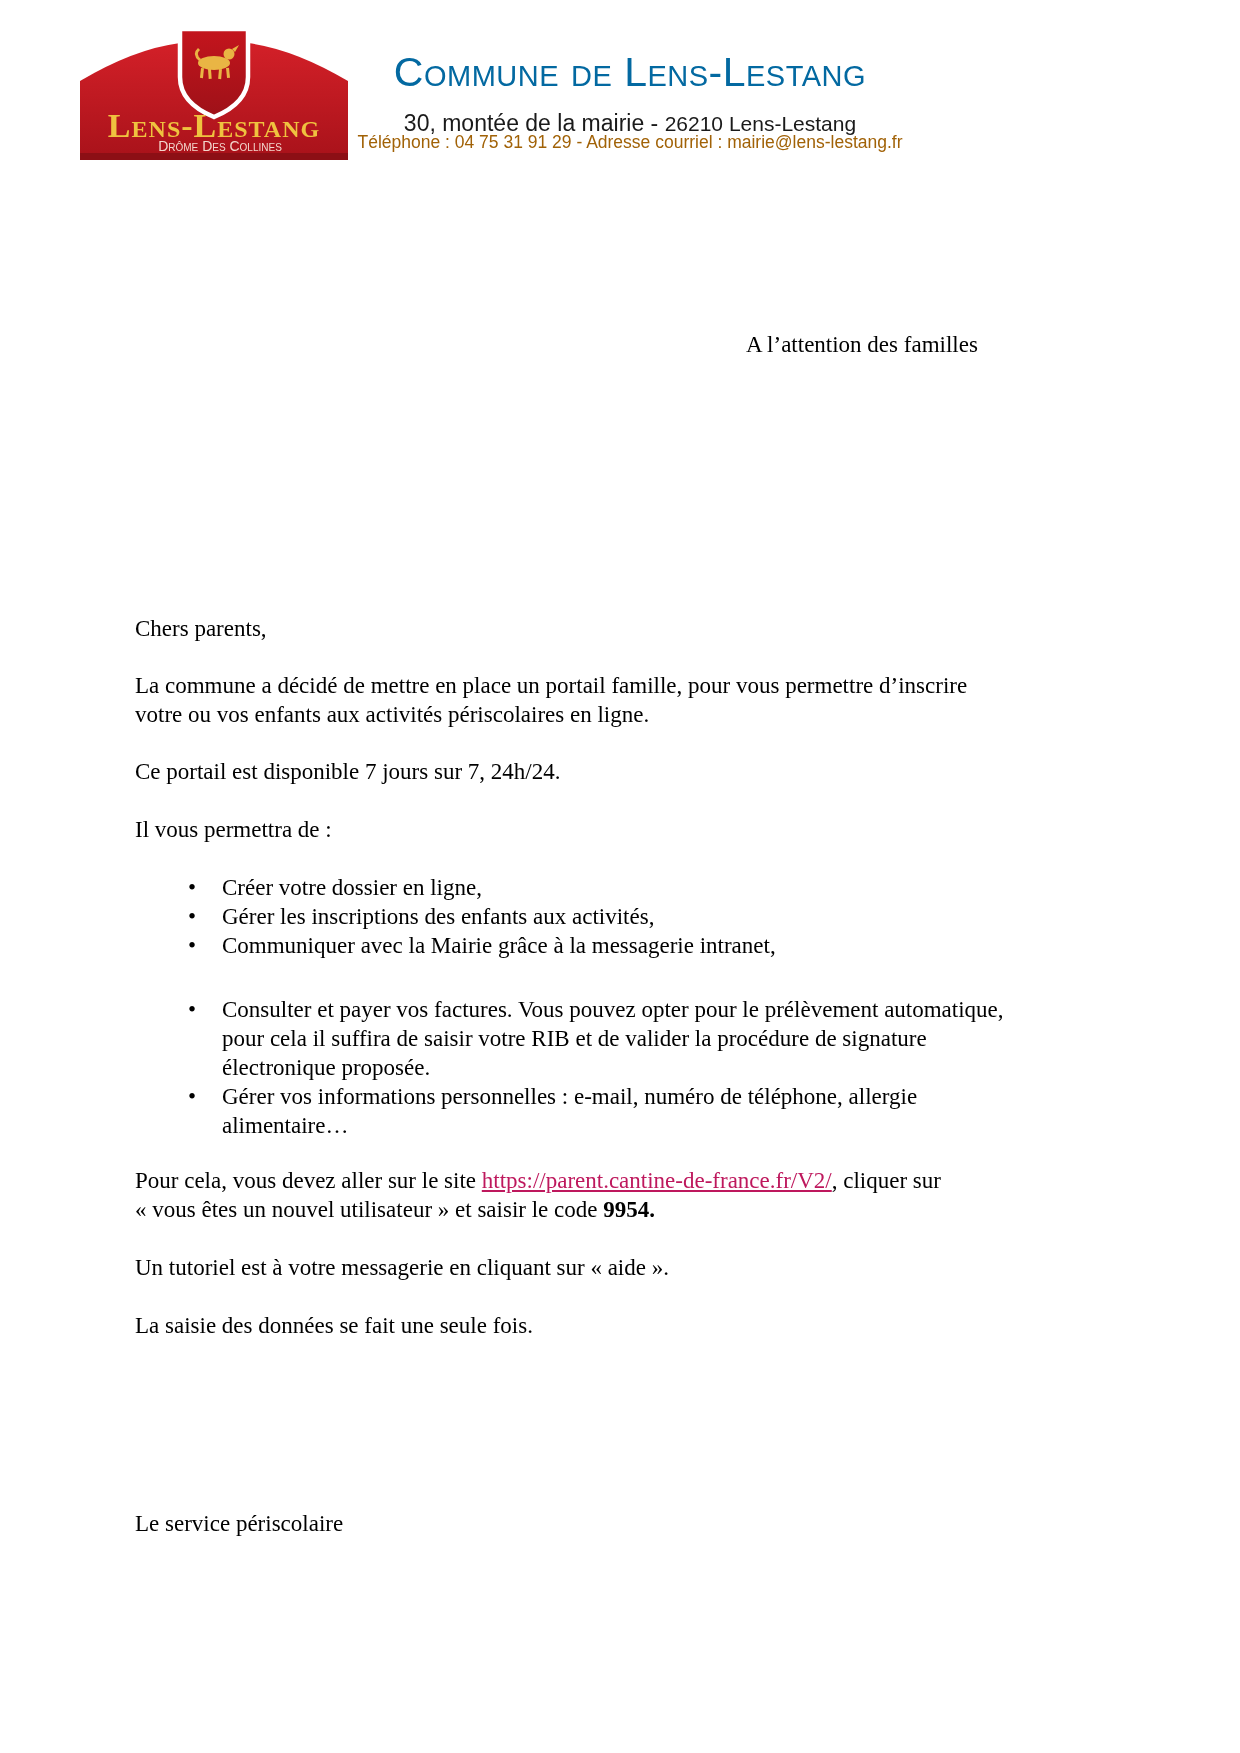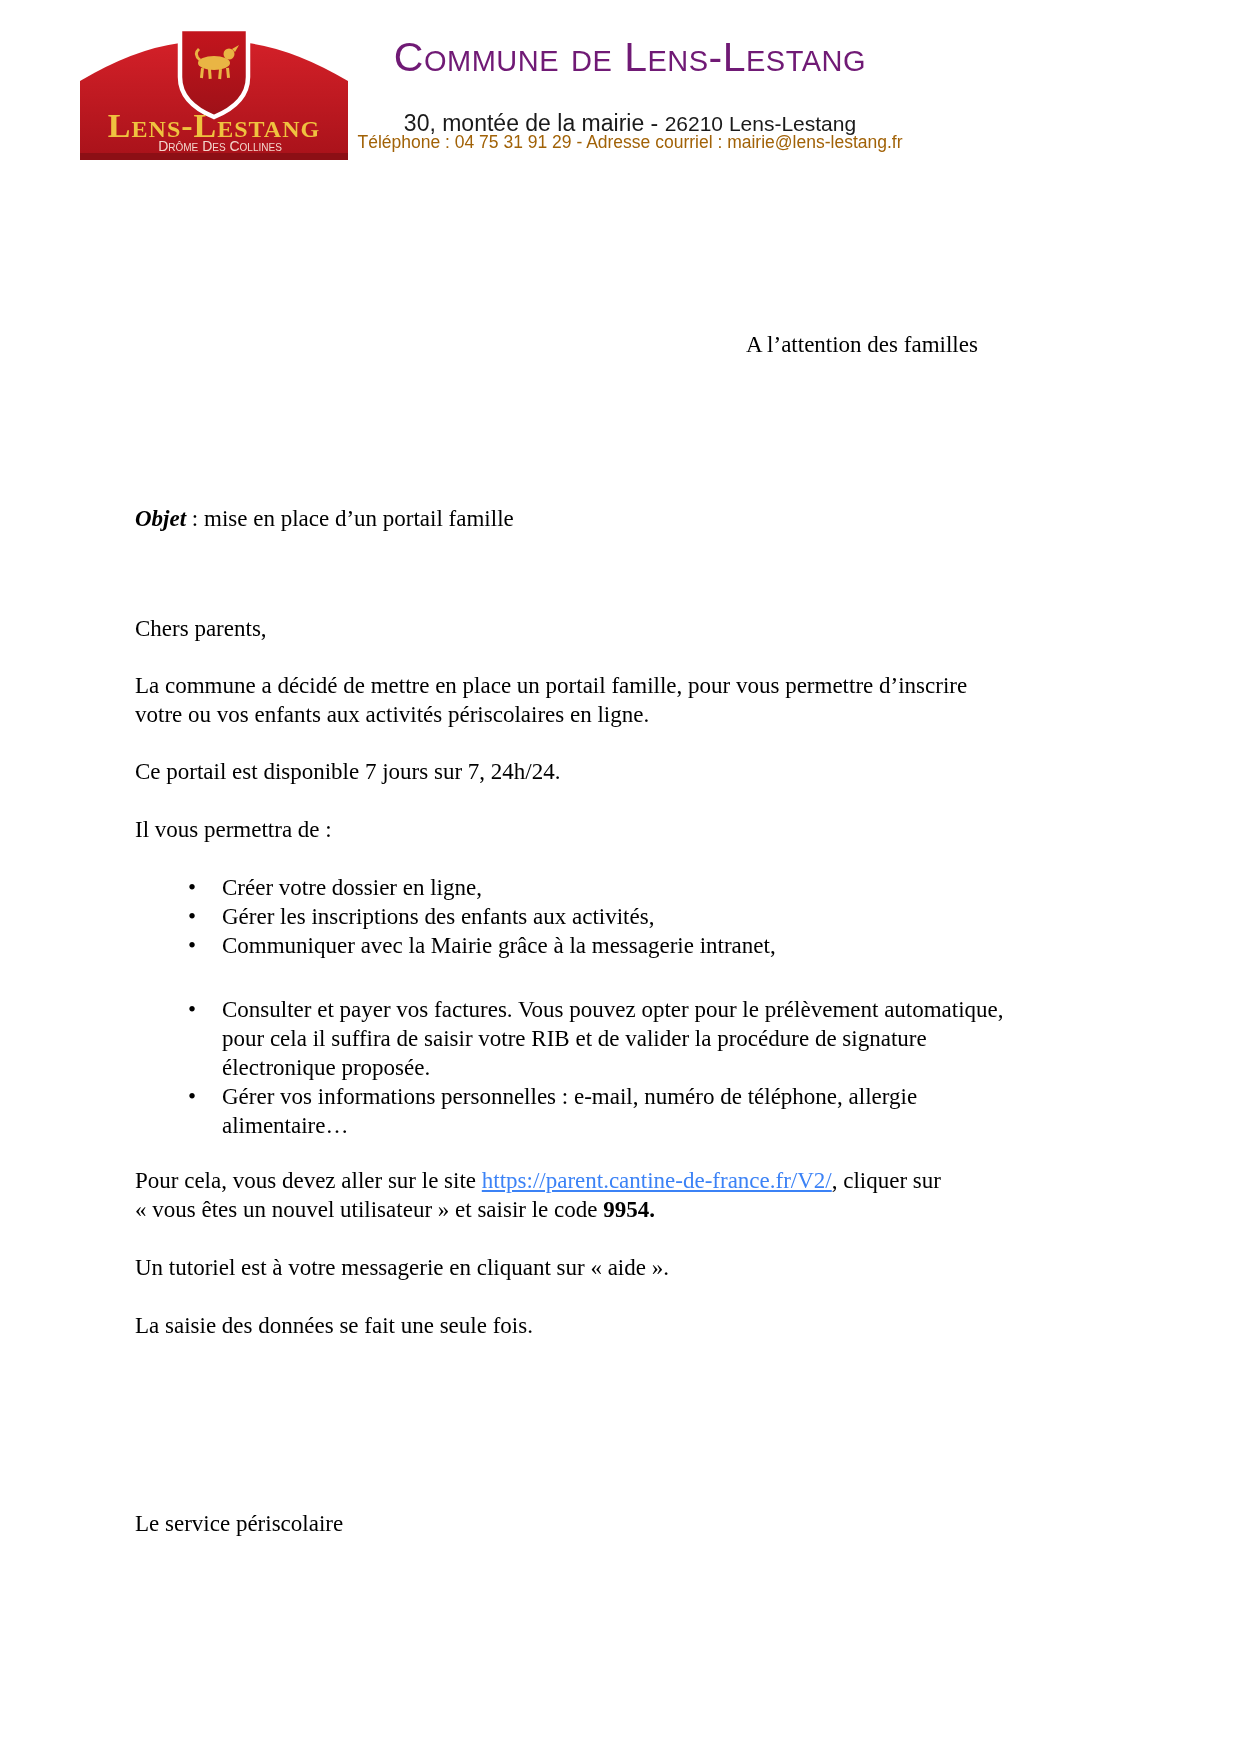--- a/index.html
+++ b/index.html
@@ -23,25 +23,25 @@
   }
   .logo-subtitle{
     font-family:"Liberation Sans", sans-serif;
     font-variant:small-caps;
   }
   .header-text{
     position:absolute;left:330px;top:0;width:600px;text-align:center;
     font-family:"Liberation Sans", sans-serif;
   }
   .commune-title{
-    position:absolute;left:0;top:33px;width:600px;
+    position:absolute;left:0;top:48px;width:600px;
     font-size:41px;line-height:48px;
     font-variant:small-caps;
     letter-spacing:.5px;
-    color:#701a75;
+    color:#0369a1;
     white-space:nowrap;
   }
   .address-line{
     position:absolute;left:-40px;top:108px;width:680px;
     font-weight:normal;font-size:23px;line-height:30px;color:#1a1a1a;
     white-space:nowrap;
   }
   .address-city{font-size:21px;}
   .contact-line{
     position:absolute;left:-40px;top:131px;width:680px;
@@ -56,21 +56,21 @@
   .salutation{left:135px;top:614px;}
   .p1{left:135px;top:671px;}
   .p2{left:135px;top:757px;}
   .p3{left:135px;top:815px;}
   .bullets{position:absolute;left:135px;top:873px;width:1020px;font-size:23px;line-height:29px;}
   .li{position:relative;padding-left:87px;}
   .li .dot{position:absolute;left:53px;top:0;}
   .li .txt{white-space:pre-line;}
   .group-gap{height:35px;}
   .p4{left:135px;top:1166px;white-space:nowrap;}
-  .p4 a{color:#3b82f6;text-decoration:underline;}
+  .p4 a{color:#be185d;text-decoration:underline;}
   .code{font-weight:bold;}
   .p5{left:135px;top:1253px;}
   .p6{left:135px;top:1311px;}
   .p7{left:135px;top:1367px;}
   .signature{left:135px;top:1509px;}
 </style>
 </head>
 <body>
 
 <div class="page">
@@ -112,21 +112,20 @@
   </div>
 
   <div class="header-text">
     <div class="commune-title">Commune de Lens-Lestang</div>
     <div class="address-line"><span>30, montée de la mairie</span><span> - </span><span class="address-city">26210 Lens-Lestang</span></div>
     <div class="contact-line">Téléphone : 04 75 31 91 29 - Adresse courriel : mairie@lens-lestang.fr</div>
   </div>
 
   <div class="blk attention">A l’attention des familles</div>
 
-  <div class="blk subject"><span class="subject-label">Objet</span><span> : mise en place d’un portail famille</span></div>
 
   <div class="blk salutation">Chers parents,</div>
 
   <div class="blk p1">La commune a décidé de mettre en place un portail famille, pour vous permettre d’inscrire
 votre ou vos enfants aux activités périscolaires en ligne.</div>
 
   <div class="blk p2">Ce portail est disponible 7 jours sur 7, 24h/24.</div>
 
   <div class="blk p3">Il vous permettra de :</div>
 

